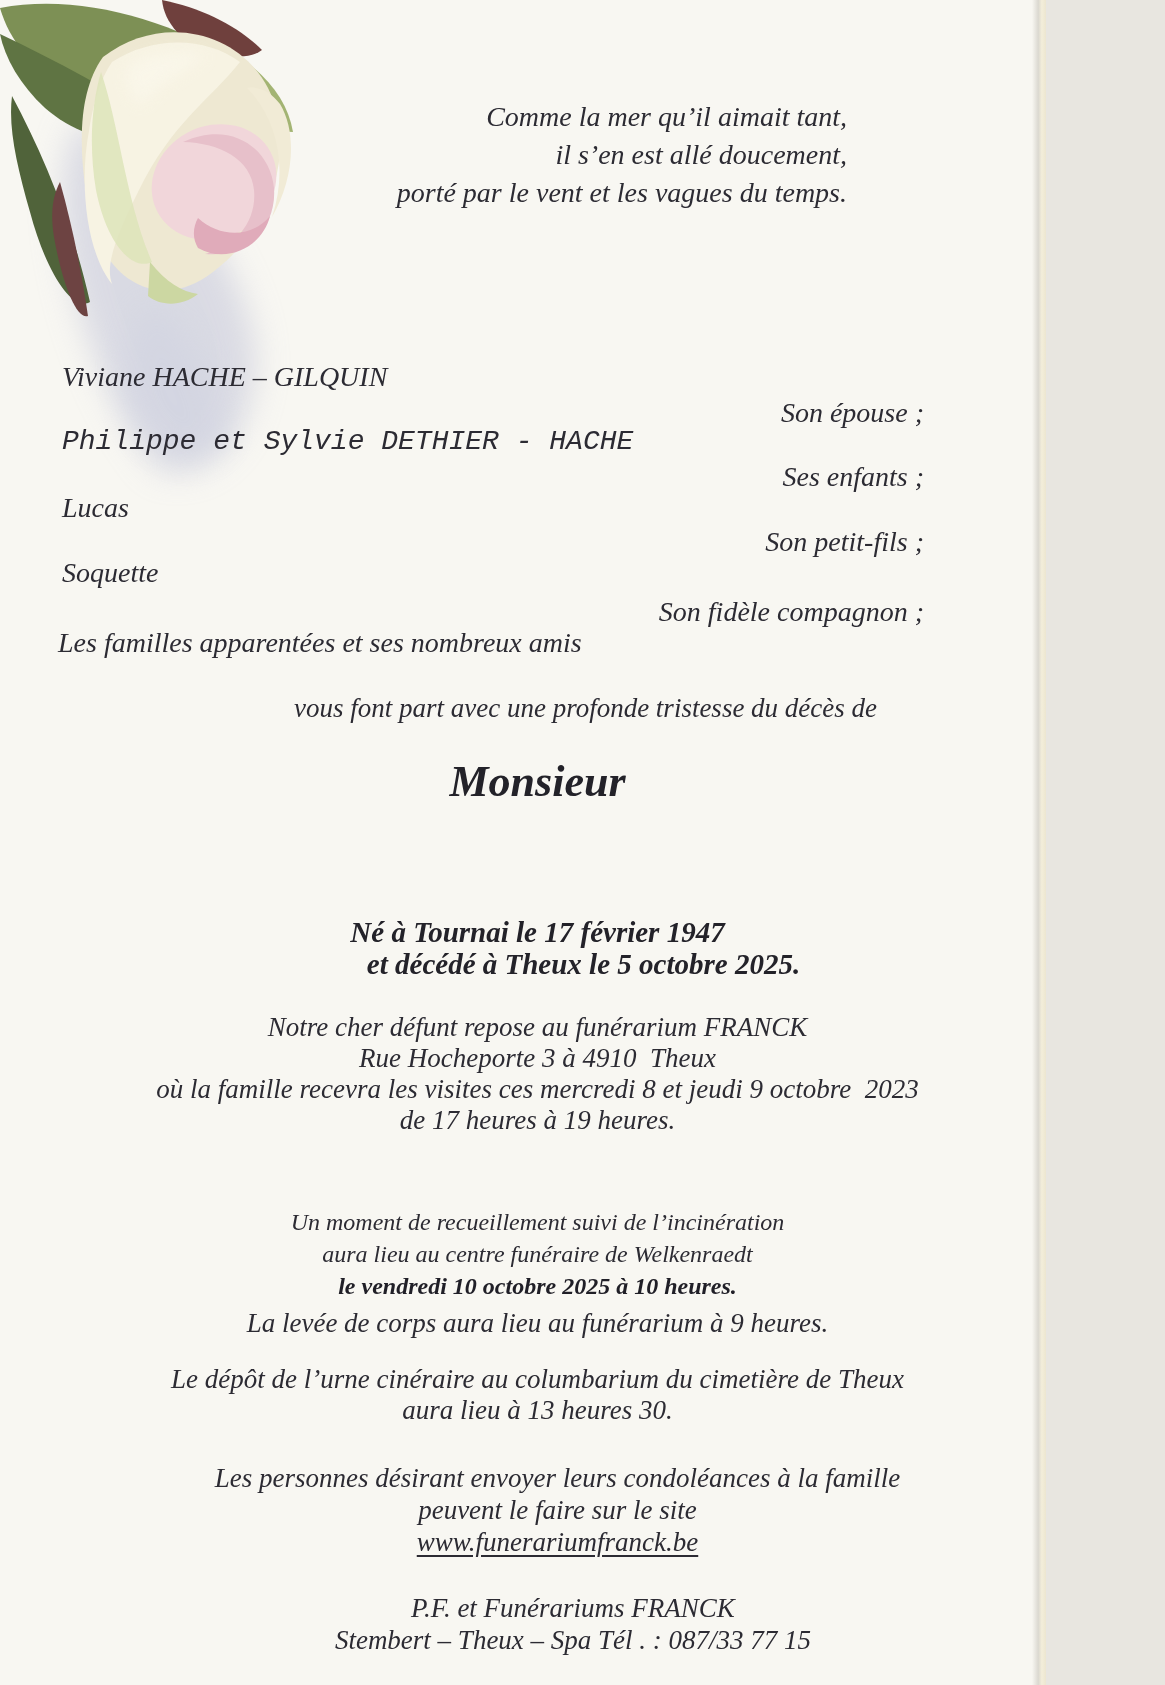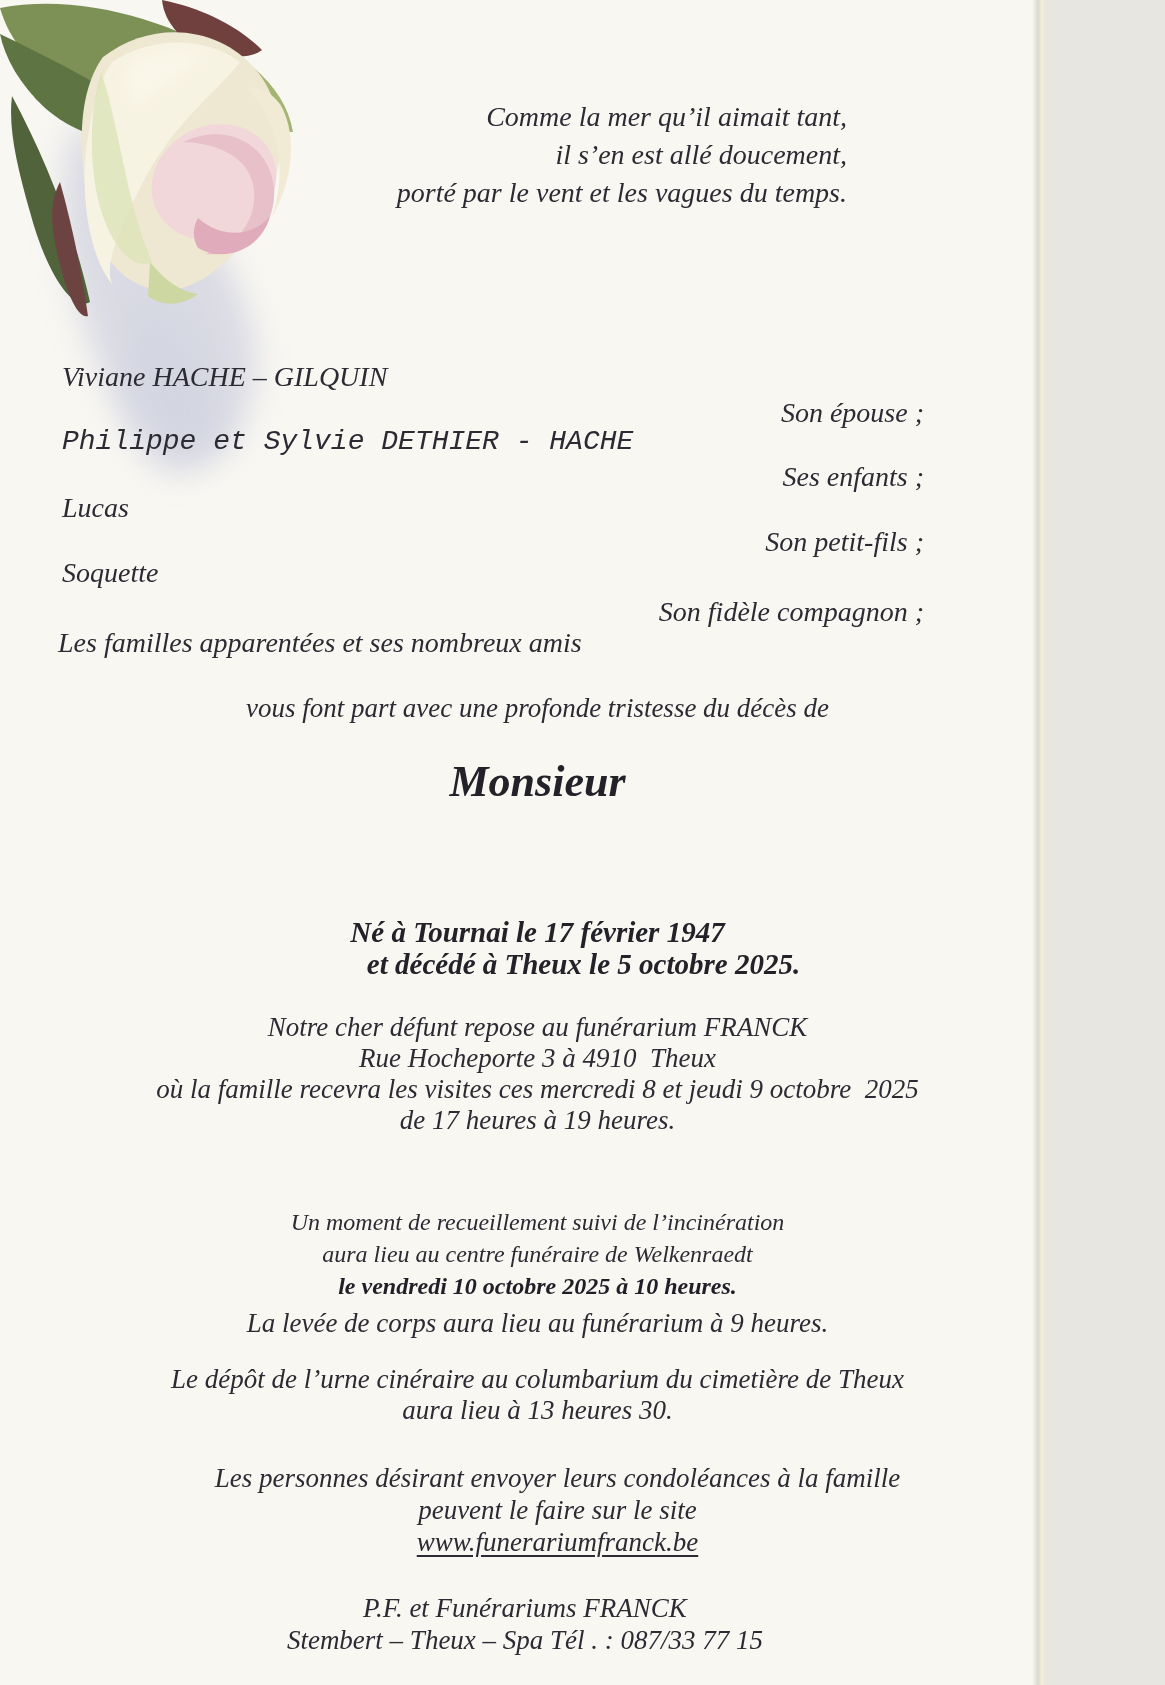--- a/index.html
+++ b/index.html
@@ -34,36 +34,36 @@
   .fam-name { position:absolute; left:62px; font-size:28px; line-height:38px; }
   .fam-rel  { position:absolute; right:122px; font-size:28px; line-height:38px; text-align:right; }
   .fam-closing { position:absolute; left:58px; top:624px; font-size:28px; line-height:38px; }
   .n1 { top:358px; } .r1 { top:394px; }
   .n2 { top:423px;font-family:Liberation Mono, monospace; } .r2 { top:458px; }
   .n3 { top:489px; } .r3 { top:523px; }
   .n4 { top:554px; } .r4 { top:593px; }
 
   
   .cblock { position:absolute; left:0; width:1075px; text-align:center; }
-  .intro { top:690px; font-size:27px; line-height:36px; }
+  .intro { top:690px; font-size:27px; line-height:36px;padding-left:48px; }
 
   .t-monsieur { top:756px; font-size:44px; line-height:52px; font-weight:bold; color:#232229; }
   .t-name     { top:811px; font-size:47px; line-height:54px; font-weight:bold; color:#232229; }
   .t-epoux    { top:865px; font-size:38px; line-height:46px; font-weight:bold; color:#232229; }
   .t-birth    { top:915px; font-size:29px; line-height:34px; font-weight:bold; color:#232229; }
   .t-death    { top:947px; font-size:29px; line-height:34px; font-weight:bold; color:#232229;margin-left:46px; }
 
   .repose      { top:1012px; font-size:27px; line-height:31px; }
   .ceremony    { top:1206px; font-size:24px; line-height:32px;text-align:center; }
   .ceremony .date-line { font-weight:bold; color:#201f27; }
   .levee       { top:1308px; font-size:27px; line-height:31px; }
   .urn         { top:1364px; font-size:27px; line-height:31px; }
   .condolences { top:1462px; font-size:27px; line-height:32px;margin-left:20px; }
   .website { text-decoration:underline; text-underline-offset:4px; }
-  .footer      { top:1592px; font-size:27px; line-height:32px; width:1050px; }
+  .footer      { top:1592px; font-size:27px; line-height:32px; width:1050px;padding-left:48px; }
 </style>
 </head>
 <body>
 
 <div class="page">
 
   <svg class="rose" viewBox="0 0 345 515" aria-hidden="true">
     <defs>
       <filter id="blurBig" x="-60%" y="-60%" width="220%" height="220%">
         <feGaussianBlur stdDeviation="16"></feGaussianBlur>
@@ -119,21 +119,21 @@
   <div class="fam-closing">Les familles apparentées et ses nombreux amis</div>
 
   <div class="cblock intro">vous font part avec une profonde tristesse du décès de</div>
   <div class="cblock t-monsieur">Monsieur</div>
   <div class="cblock t-birth">Né à Tournai le 17 février 1947</div>
   <div class="cblock t-death">et décédé à Theux le 5 octobre 2025.</div>
 
   <div class="cblock repose">
     <div class="line">Notre cher défunt repose au funérarium FRANCK</div>
     <div class="line">Rue Hocheporte 3 à 4910  Theux</div>
-    <div class="line">où la famille recevra les visites ces mercredi 8 et jeudi 9 octobre  2025</div>
+    <div class="line">où la famille recevra les visites ces mercredi 8 et jeudi 9 octobre  2023</div>
     <div class="line">de 17 heures à 19 heures.</div>
   </div>
 
   <div class="cblock ceremony">
     <div class="line">Un moment de recueillement suivi de l’incinération</div>
     <div class="line">aura lieu au centre funéraire de Welkenraedt</div>
     <div class="line date-line">le vendredi 10 octobre 2025 à 10 heures.</div>
   </div>
 
   <div class="cblock levee line">La levée de corps aura lieu au funérarium à 9 heures.</div>

